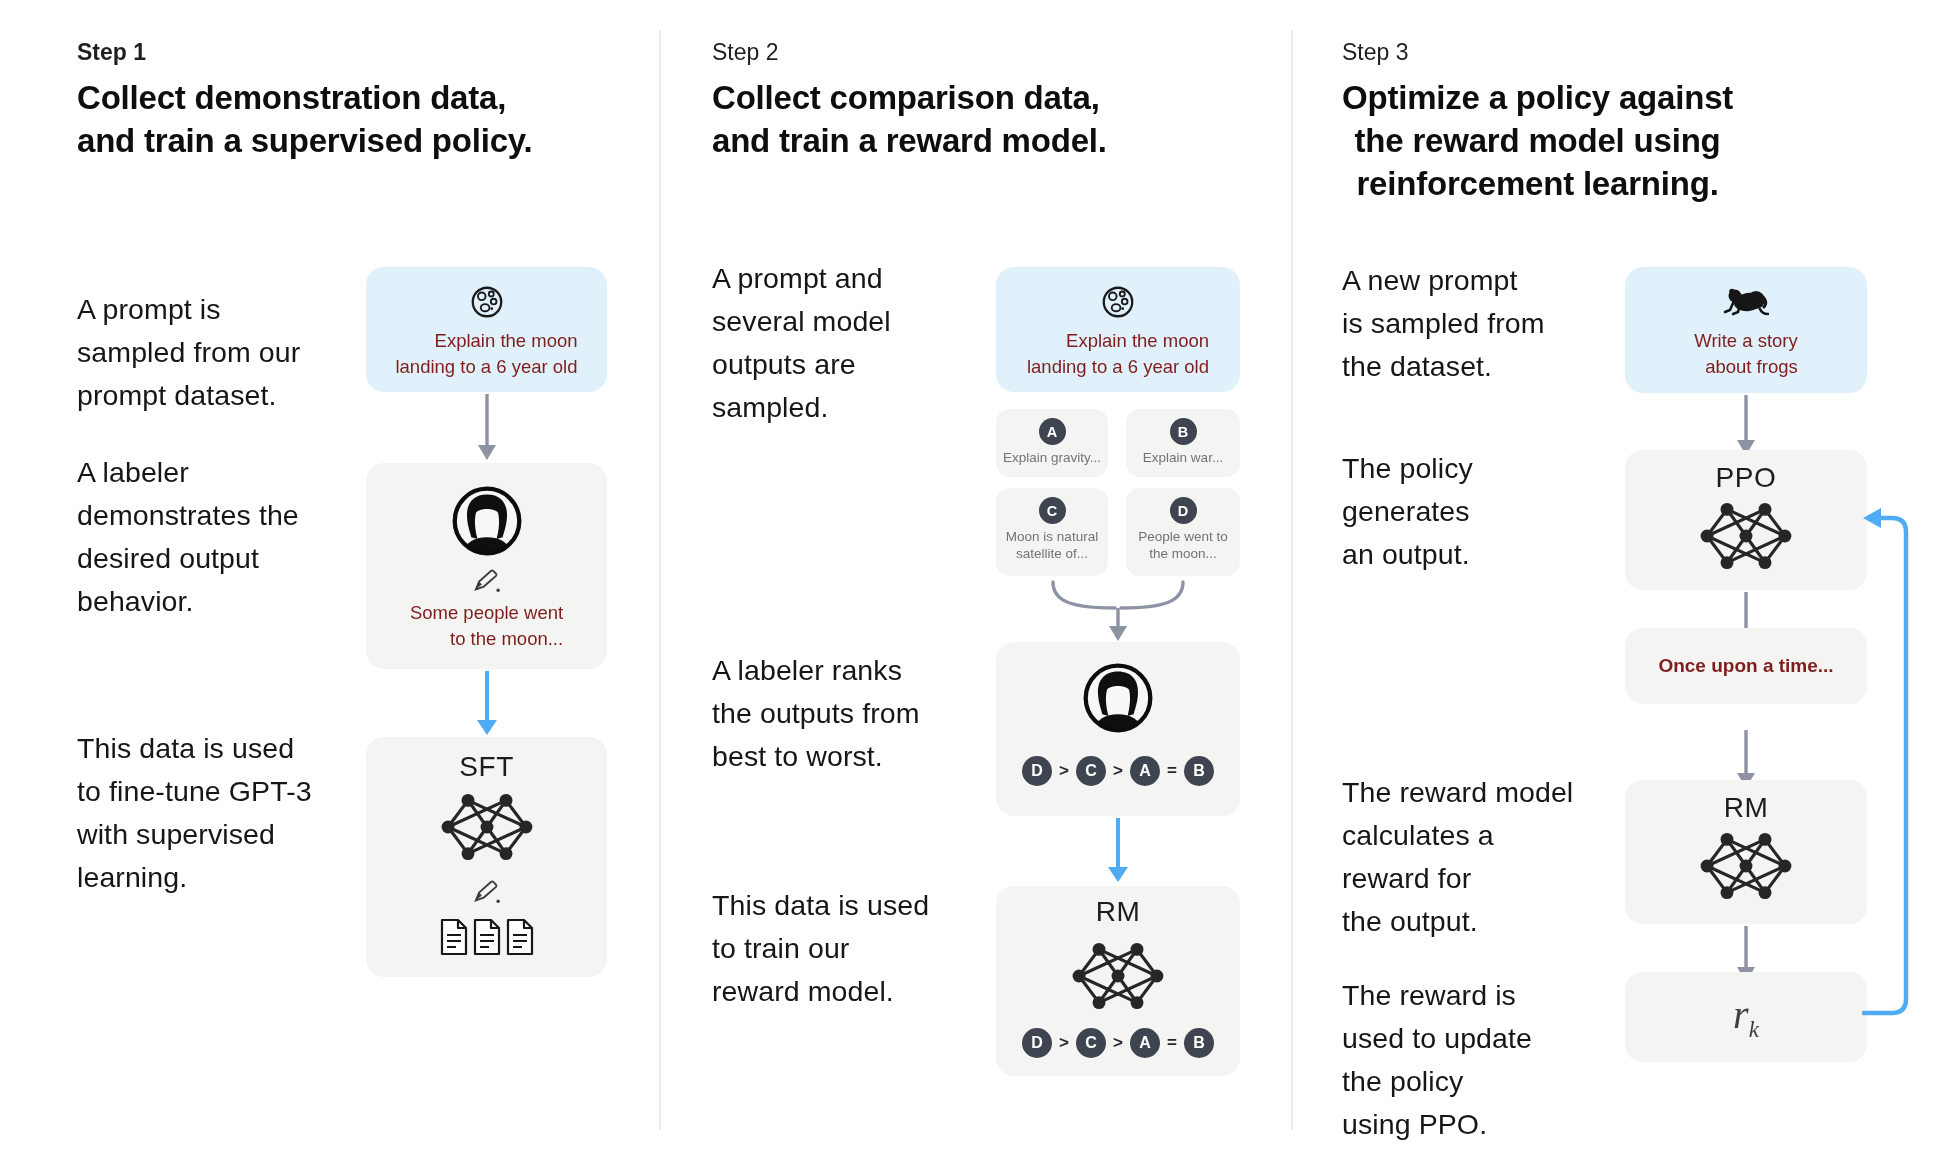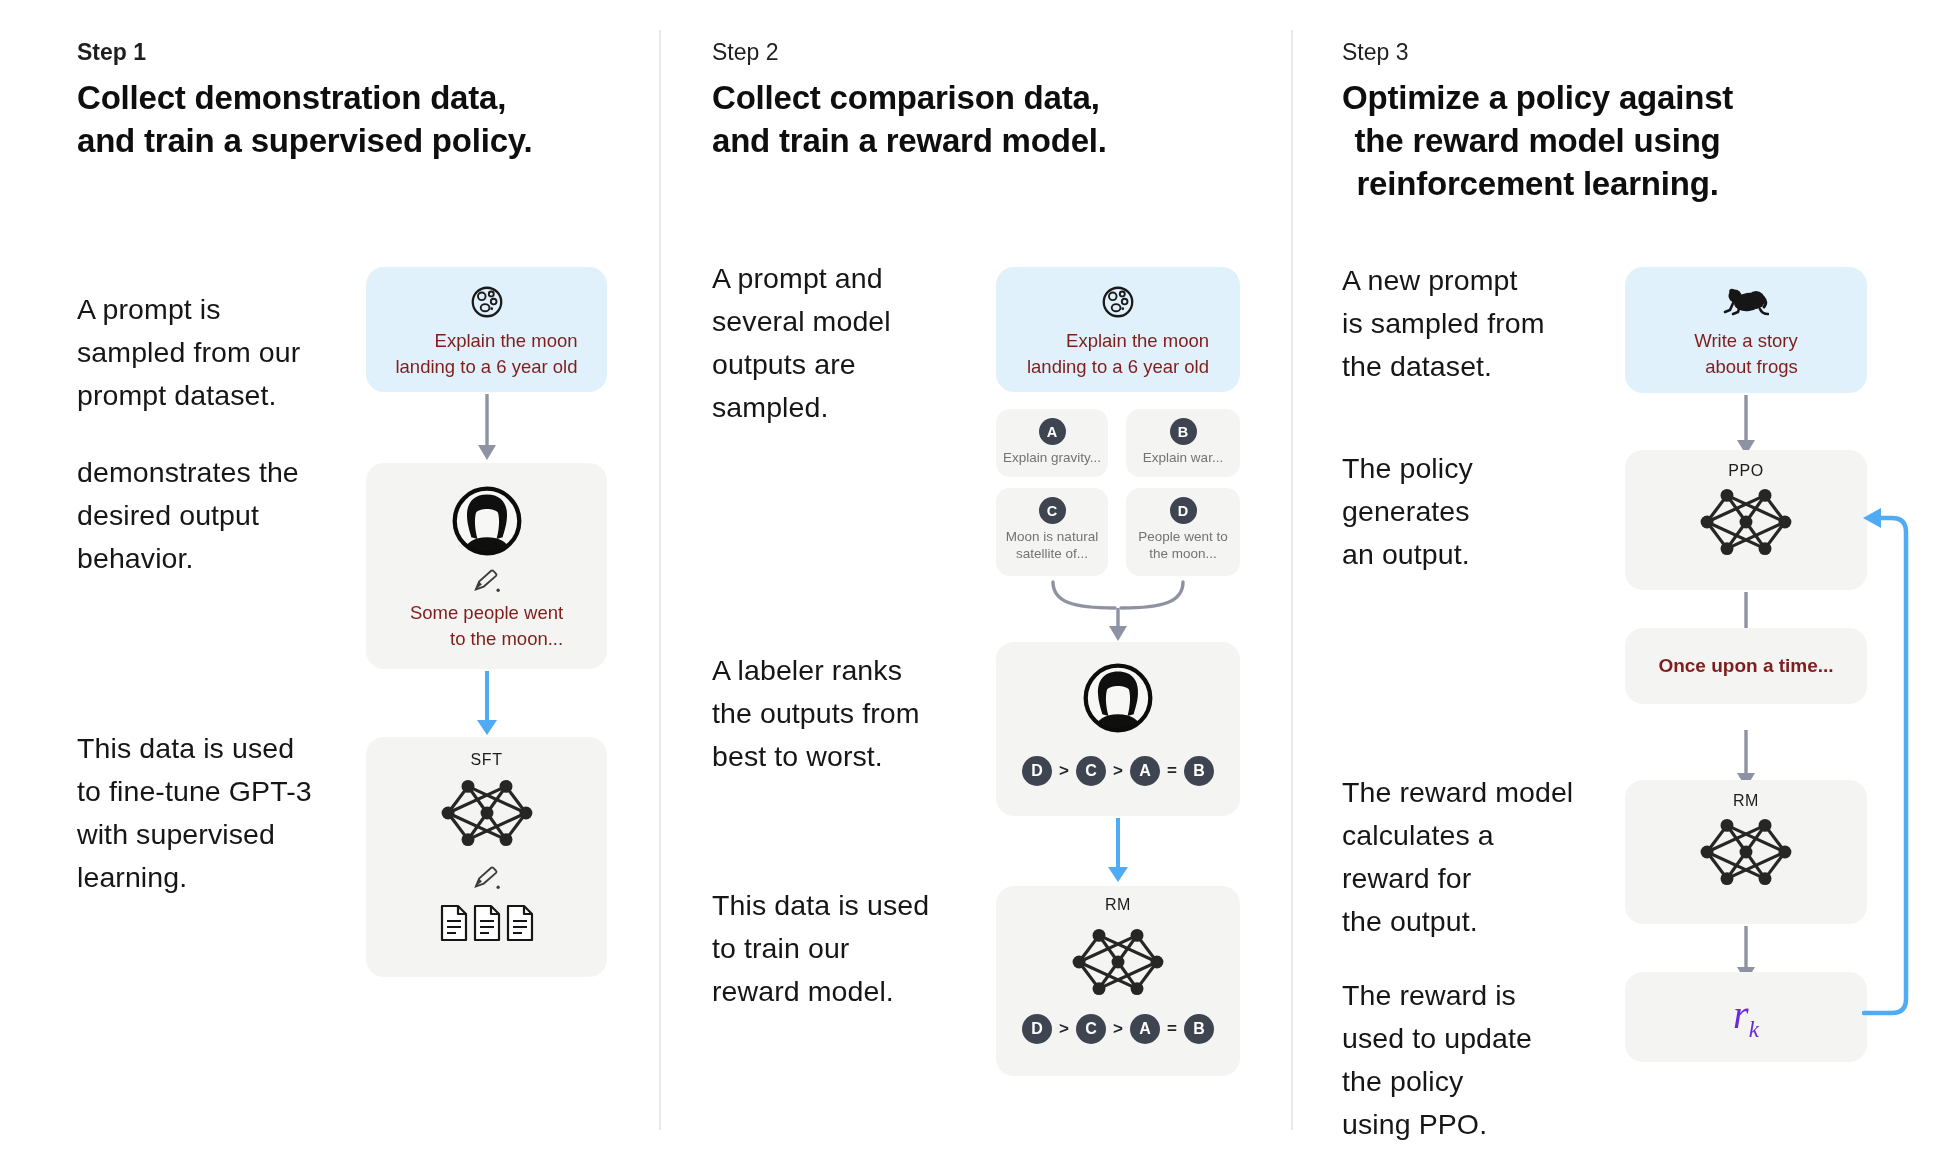--- a/index.html
+++ b/index.html
@@ -6,29 +6,29 @@
   body{font-family:"Liberation Sans", sans-serif;}
   .canvas{position:relative;width:1952px;height:1158px;background:#ffffff;overflow:hidden;}
   .divider{position:absolute;width:2px;background:#eaeaea;top:30px;height:1100px;}
   .step-label{position:absolute;font-size:23px;color:#1f1f1f;line-height:28px;}
   .heading{position:absolute;font-size:33px;font-weight:700;line-height:43px;color:#0e0e0e;letter-spacing:-0.2px;}
   .caption{position:absolute;font-size:28.5px;line-height:43px;color:#161616;letter-spacing:0.1px;}
   .box{position:absolute;display:flex;flex-direction:column;align-items:center;border-radius:18px;box-sizing:border-box;}
   .box.blue{background:#e1f1fb;}
   .box.gray{background:#f4f4f2;}
   .box-text{font-size:18.5px;line-height:26px;color:#7f1d1d;text-align:right;}
-  .model-label{font-size:16px;color:#1c1c1c;letter-spacing:0.6px;}
+  .model-label{font-size:28px;color:#1c1c1c;letter-spacing:0.6px;}
   .arrow{position:absolute;}
   .card{position:absolute;background:#f4f4f2;border-radius:14px;display:flex;flex-direction:column;align-items:center;padding-top:9px;box-sizing:border-box;}
   .card-text{font-size:13.5px;line-height:16.5px;color:#737373;text-align:center;margin-top:5px;}
   .badge{width:30px;height:30px;border-radius:50%;background:#3e4450;color:#ffffff;font-weight:700;font-size:16px;display:flex;align-items:center;justify-content:center;flex:0 0 auto;}
   .badge.small{width:27px;height:27px;font-size:14.5px;}
   .rank-row{display:flex;align-items:center;gap:7px;}
   .rank-sep{font-size:17px;font-weight:700;color:#23262c;}
-  .reward-var{font-family:"Liberation Serif", serif;font-style:italic;font-size:40px;color:#6d28d9;}
+  .reward-var{font-family:"Liberation Serif", serif;font-style:italic;font-size:40px;color:#404040;}
   .reward-var sub{font-size:23px;}
   .icon{display:block;}
 </style>
 </head>
 <body>
 
 <div class="canvas">
 
   <div class="divider" style="left:659px;"></div>
   <div class="divider" style="left:1291px;"></div>
@@ -38,20 +38,21 @@
     <div>Collect demonstration data,</div>
     <div>and train a supervised policy.</div>
   </div>
 
   <div class="caption" style="left:77px;top:257px;margin-top:31px;">
     <div>A prompt is</div>
     <div>sampled from our</div>
     <div>prompt dataset.</div>
   </div>
   <div class="caption" style="left:77px;top:451px;">
+    <div>A labeler</div>
     <div>demonstrates the</div>
     <div>desired output</div>
     <div>behavior.</div>
   </div>
   <div class="caption" style="left:77px;top:727px;">
     <div>This data is used</div>
     <div>to fine-tune GPT-3</div>
     <div>with supervised</div>
     <div>learning.</div>
   </div>

